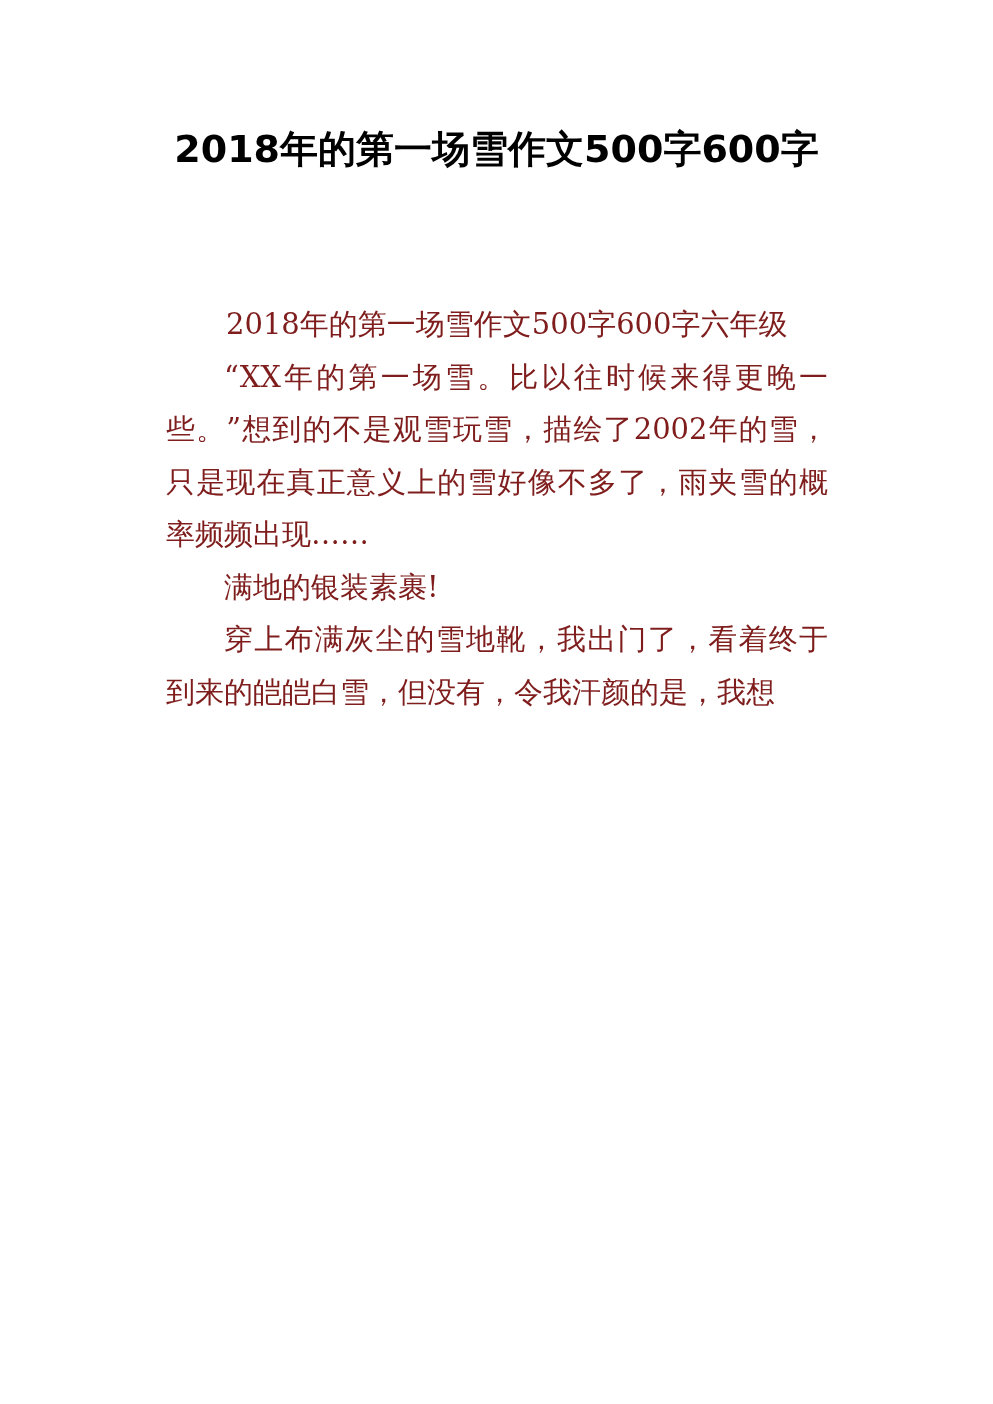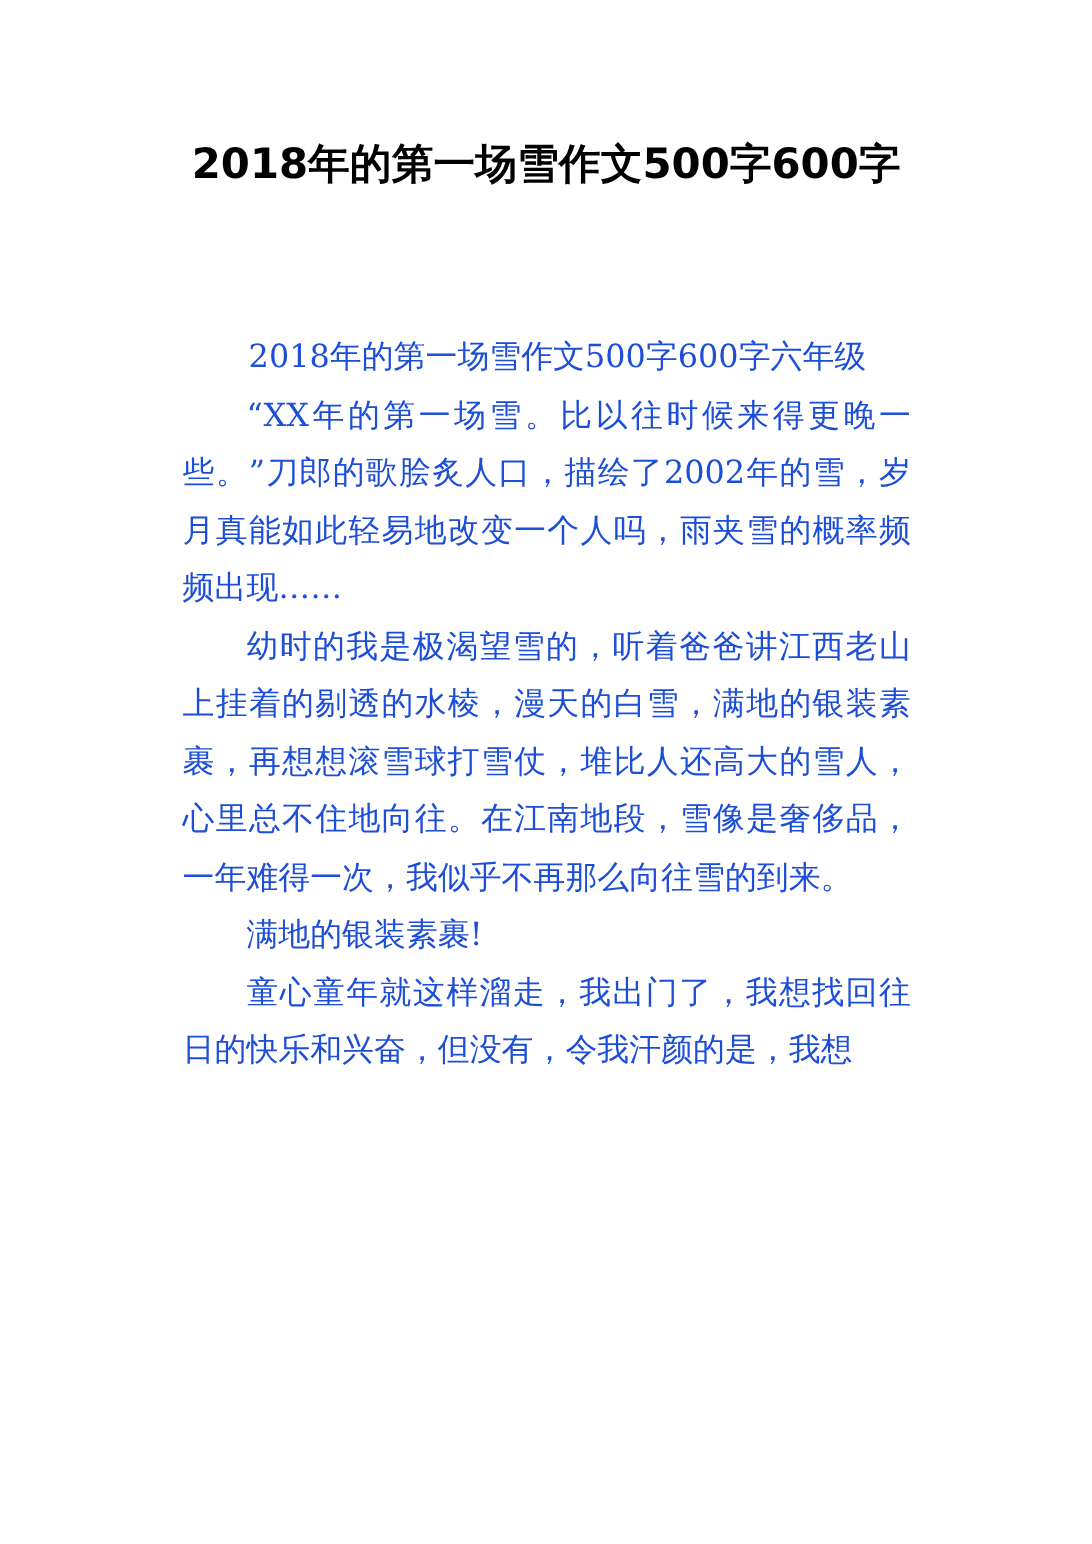--- a/index.html
+++ b/index.html
@@ -34,21 +34,21 @@
     }
     .title .line { display: block; }
     .body {
       position: absolute;
       left: 166px;
       top: 298px;
       width: 662px;
       font-family: "DejaVu Serif", "Liberation Serif", serif;
       font-size: 29px;
       line-height: 52.5px;
-      color: #1d4ed8;
+      color: #7f1d1d;
     }
     .body p {
       margin: 0;
       text-indent: 58px;
       text-align: justify;
       word-break: break-all;
     }
     .body p.subtitle {
       text-indent: 60px;
     }
@@ -59,18 +59,17 @@
 </head>
 <body>
 
 <div class="page">
   <div class="title">
     <span class="line">2018年的第一场雪作文500字600字</span>
   </div>
 
   <div class="body">
     <p class="subtitle">2018年的第一场雪作文500字600字六年级</p>
-    <p>“XX年的第一场雪。比以往时候来得更晚一些。”刀郎的歌脍炙人口，描绘了2002年的雪，岁月真能如此轻易地改变一个人吗，雨夹雪的概率频频出现……</p>
-    <p>幼时的我是极渴望雪的，听着爸爸讲江西老山上挂着的剔透的水棱，漫天的白雪，满地的银装素裹，再想想滚雪球打雪仗，堆比人还高大的雪人，心里总不住地向往。在江南地段，雪像是奢侈品，一年难得一次，我似乎不再那么向往雪的到来。</p>
+    <p>“XX年的第一场雪。比以往时候来得更晚一些。”想到的不是观雪玩雪，描绘了2002年的雪，只是现在真正意义上的雪好像不多了，雨夹雪的概率频频出现……</p>
     <p>满地的银装素裹!</p>
-    <p>童心童年就这样溜走，我出门了，我想找回往日的快乐和兴奋，但没有，令我汗颜的是，我想</p>
+    <p>穿上布满灰尘的雪地靴，我出门了，看着终于到来的皑皑白雪，但没有，令我汗颜的是，我想</p>
   </div>
 </div>
 
 </body></html>

